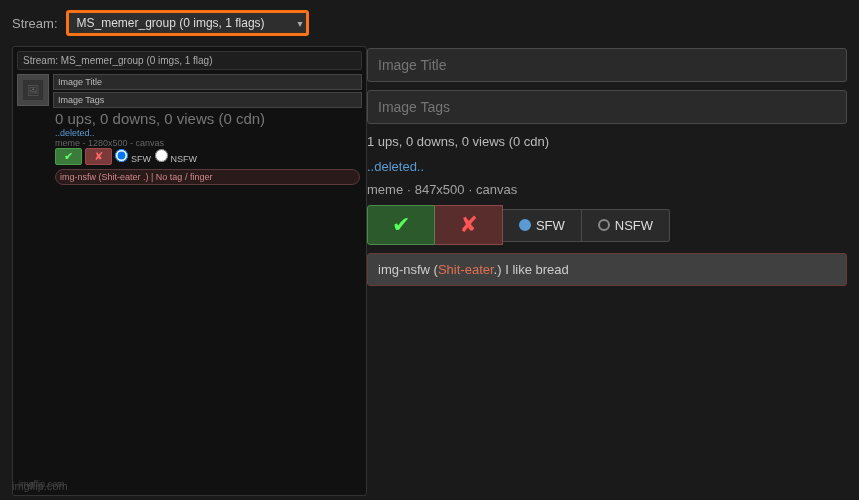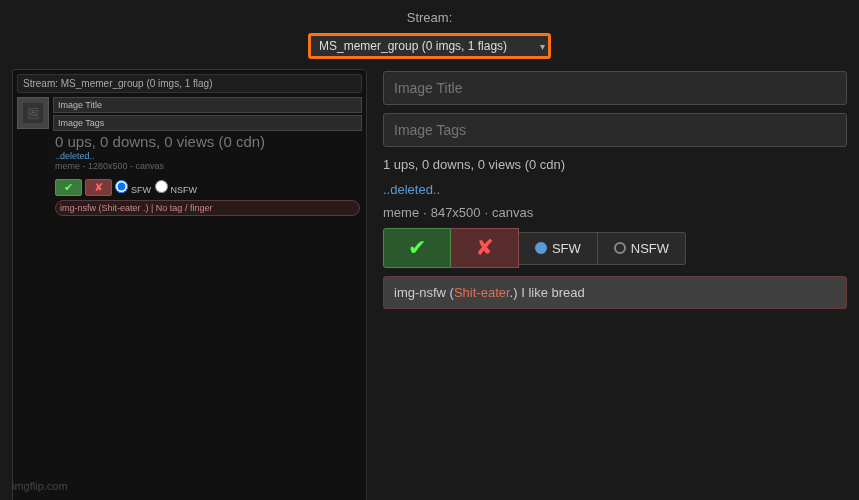--- a/index.html
+++ b/index.html
@@ -13,21 +13,20 @@
       overflow: hidden;
       position: relative;
     }
 
     
     .header-row {
       display: flex;
       align-items: center;
       padding: 10px 12px;
       gap: 8px;
-      flex-direction: column;
     }
     .stream-label {
       color: #aaa;
       font-size: 13px;
     }
     .stream-dropdown {
       background: #2e2e2e;
       border: 3px solid #f97316;
       color: #ddd;
       font-size: 12px;
@@ -49,21 +48,20 @@
       transform: translateY(-50%);
       color: #aaa;
       font-size: 10px;
       pointer-events: none;
     }
 
     
     .main-layout {
       display: flex;
       padding: 0 12px;
-      gap: 16px;
       height: calc(100% - 50px);
     }
 
     
     .left-panel {
       width: 355px;
       flex-shrink: 0;
       background: #111;
       border: 1px solid #333;
       border-radius: 3px;
@@ -136,21 +134,21 @@
     .mini-deleted {
       font-size: 9px;
       color: #5b9bd5;
       padding: 0 2px;
     }
 
     .mini-dims {
       font-size: 9px;
       color: #666;
       padding: 0 2px;
-      margin-bottom: 8px;
+      margin-bottom: 0;
     }
 
     .mini-buttons {
       display: flex;
       gap: 3px;
       align-items: center;
       padding: 0 2px;
       margin-bottom: 4px;
     }
 

